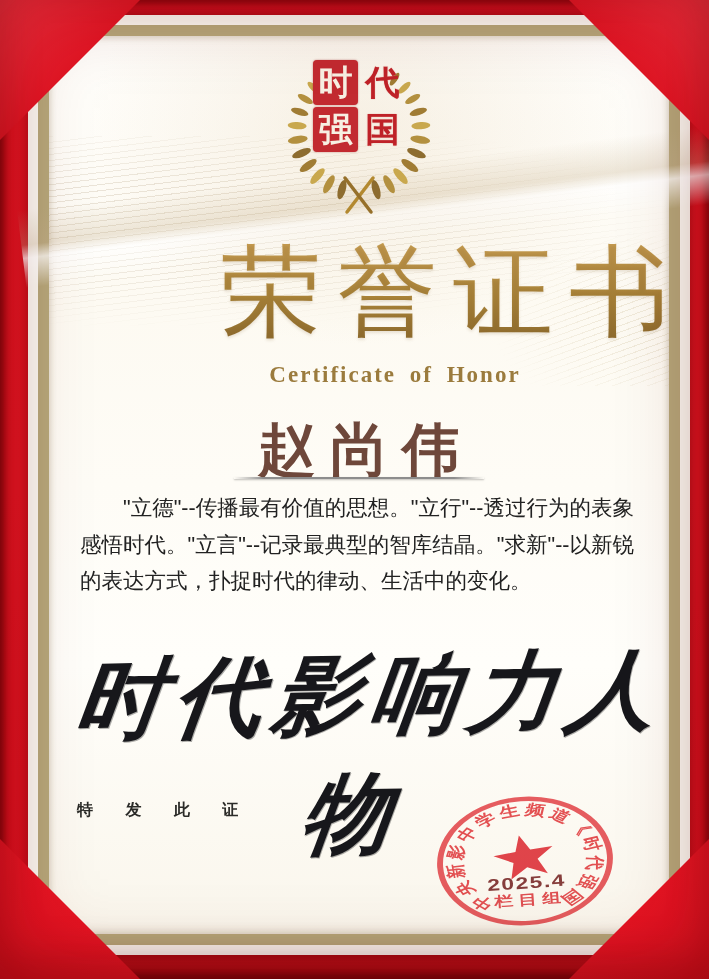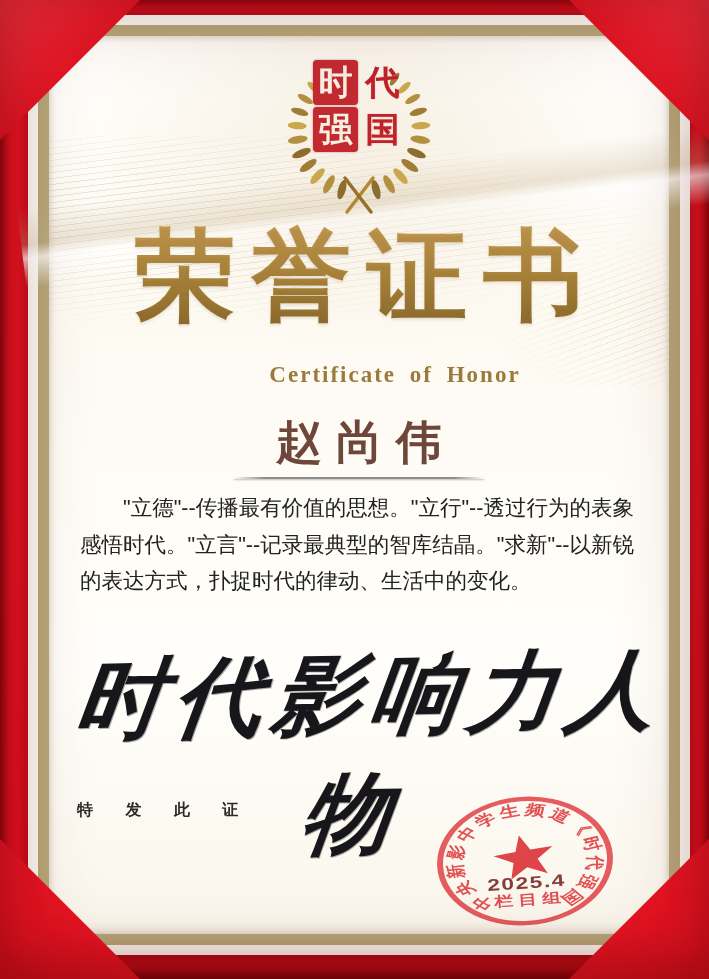--- a/index.html
+++ b/index.html
@@ -52,37 +52,37 @@
     width:92px; height:92px; display:grid; grid-template-columns:1fr 1fr; grid-template-rows:1fr 1fr; gap:2px;
   }
   .stamp-cell{
     display:flex; align-items:center; justify-content:center;
     font-family:"Liberation Serif","DejaVu Serif",serif; font-weight:bold; font-size:34px; line-height:1;
   }
   .stamp-cell.solid{background:#c22a30; color:#f7efe2; border-radius:4px; box-shadow:0 0 2px rgba(150,20,20,.5);}
   .stamp-cell.open{color:#bf2228; text-shadow:0 0 1px rgba(190,30,30,.6);}
   
   .title{
-    position:absolute; left:0; top:186px; width:100%; margin:0;
-    text-align:center; text-indent:16px; letter-spacing:16px;
-    font-family:"Liberation Serif","DejaVu Serif",serif; font-weight:bold; font-size:100px; line-height:1.1;
+    position:absolute; left:0; top:186px; width:100%; margin:16px;
+    text-align:right; text-indent:16px; letter-spacing:16px;
+    font-family:"Liberation Serif","DejaVu Serif",serif; font-weight:normal; font-size:100px; line-height:1.1;
     background:linear-gradient(180deg,#c79d52 0%,#aa8439 55%,#8a682c 100%);
     -webkit-background-clip:text; background-clip:text; color:transparent;
     text-shadow:0 2px 3px rgba(120,90,40,.15);
   }
   .subtitle{
     position:absolute; left:4px; top:326px; width:100%;
     text-align:center; letter-spacing:2px; word-spacing:6px;
     font-family:"Liberation Serif","DejaVu Serif",serif; font-weight:bold; font-size:23px; color:#9b7b3d;padding-left:32px;
   }
   
   .name{
     position:absolute; left:0; top:376px; width:100%;
     text-align:center; text-indent:14px; letter-spacing:14px;
-    font-family:"Liberation Serif","DejaVu Serif",serif; font-size:46px; font-weight:600;
+    font-family:"Liberation Serif","DejaVu Serif",serif; font-size:58px; font-weight:600;
     color:#6e473a;
   }
   .name-line{
     position:absolute; left:50%; top:441px; transform:translateX(-50%);
     width:250px; height:2px;
     background:linear-gradient(90deg, rgba(130,130,130,0) 0%, #8d8d8d 12%, #8d8d8d 88%, rgba(130,130,130,0) 100%);
     box-shadow:0 1px 2px rgba(0,0,0,.25);
   }
   
   .body-text{

